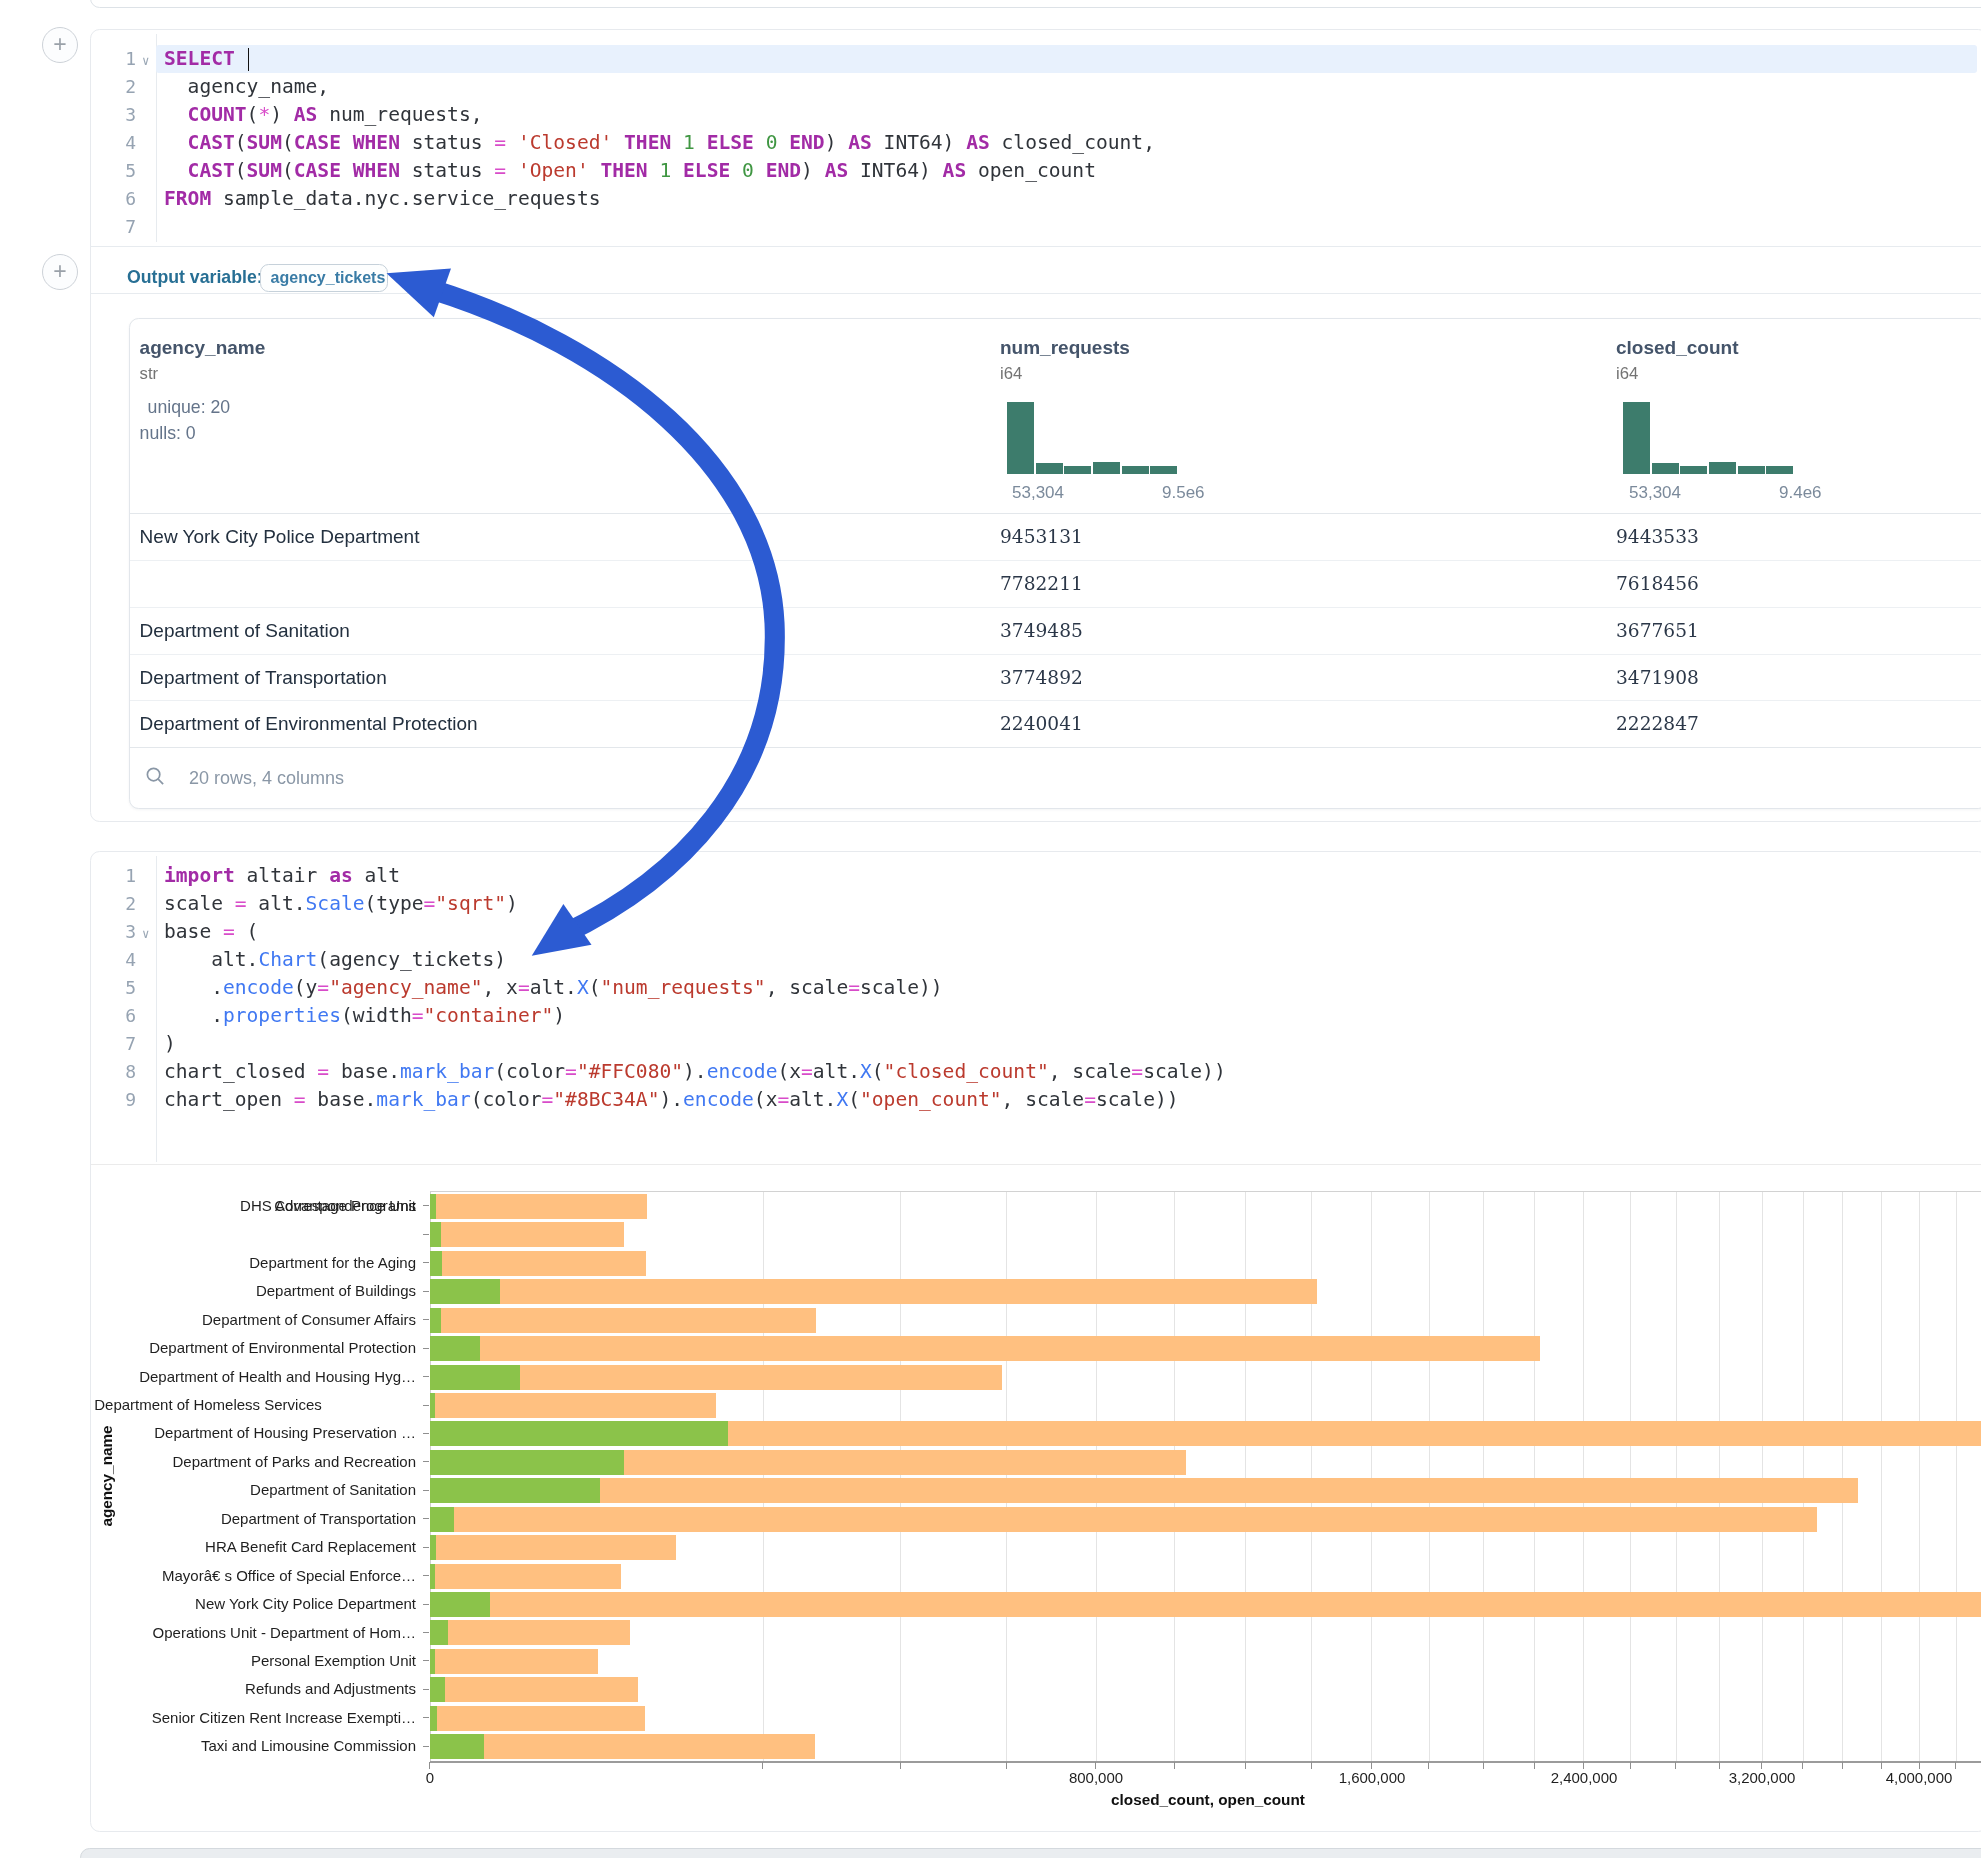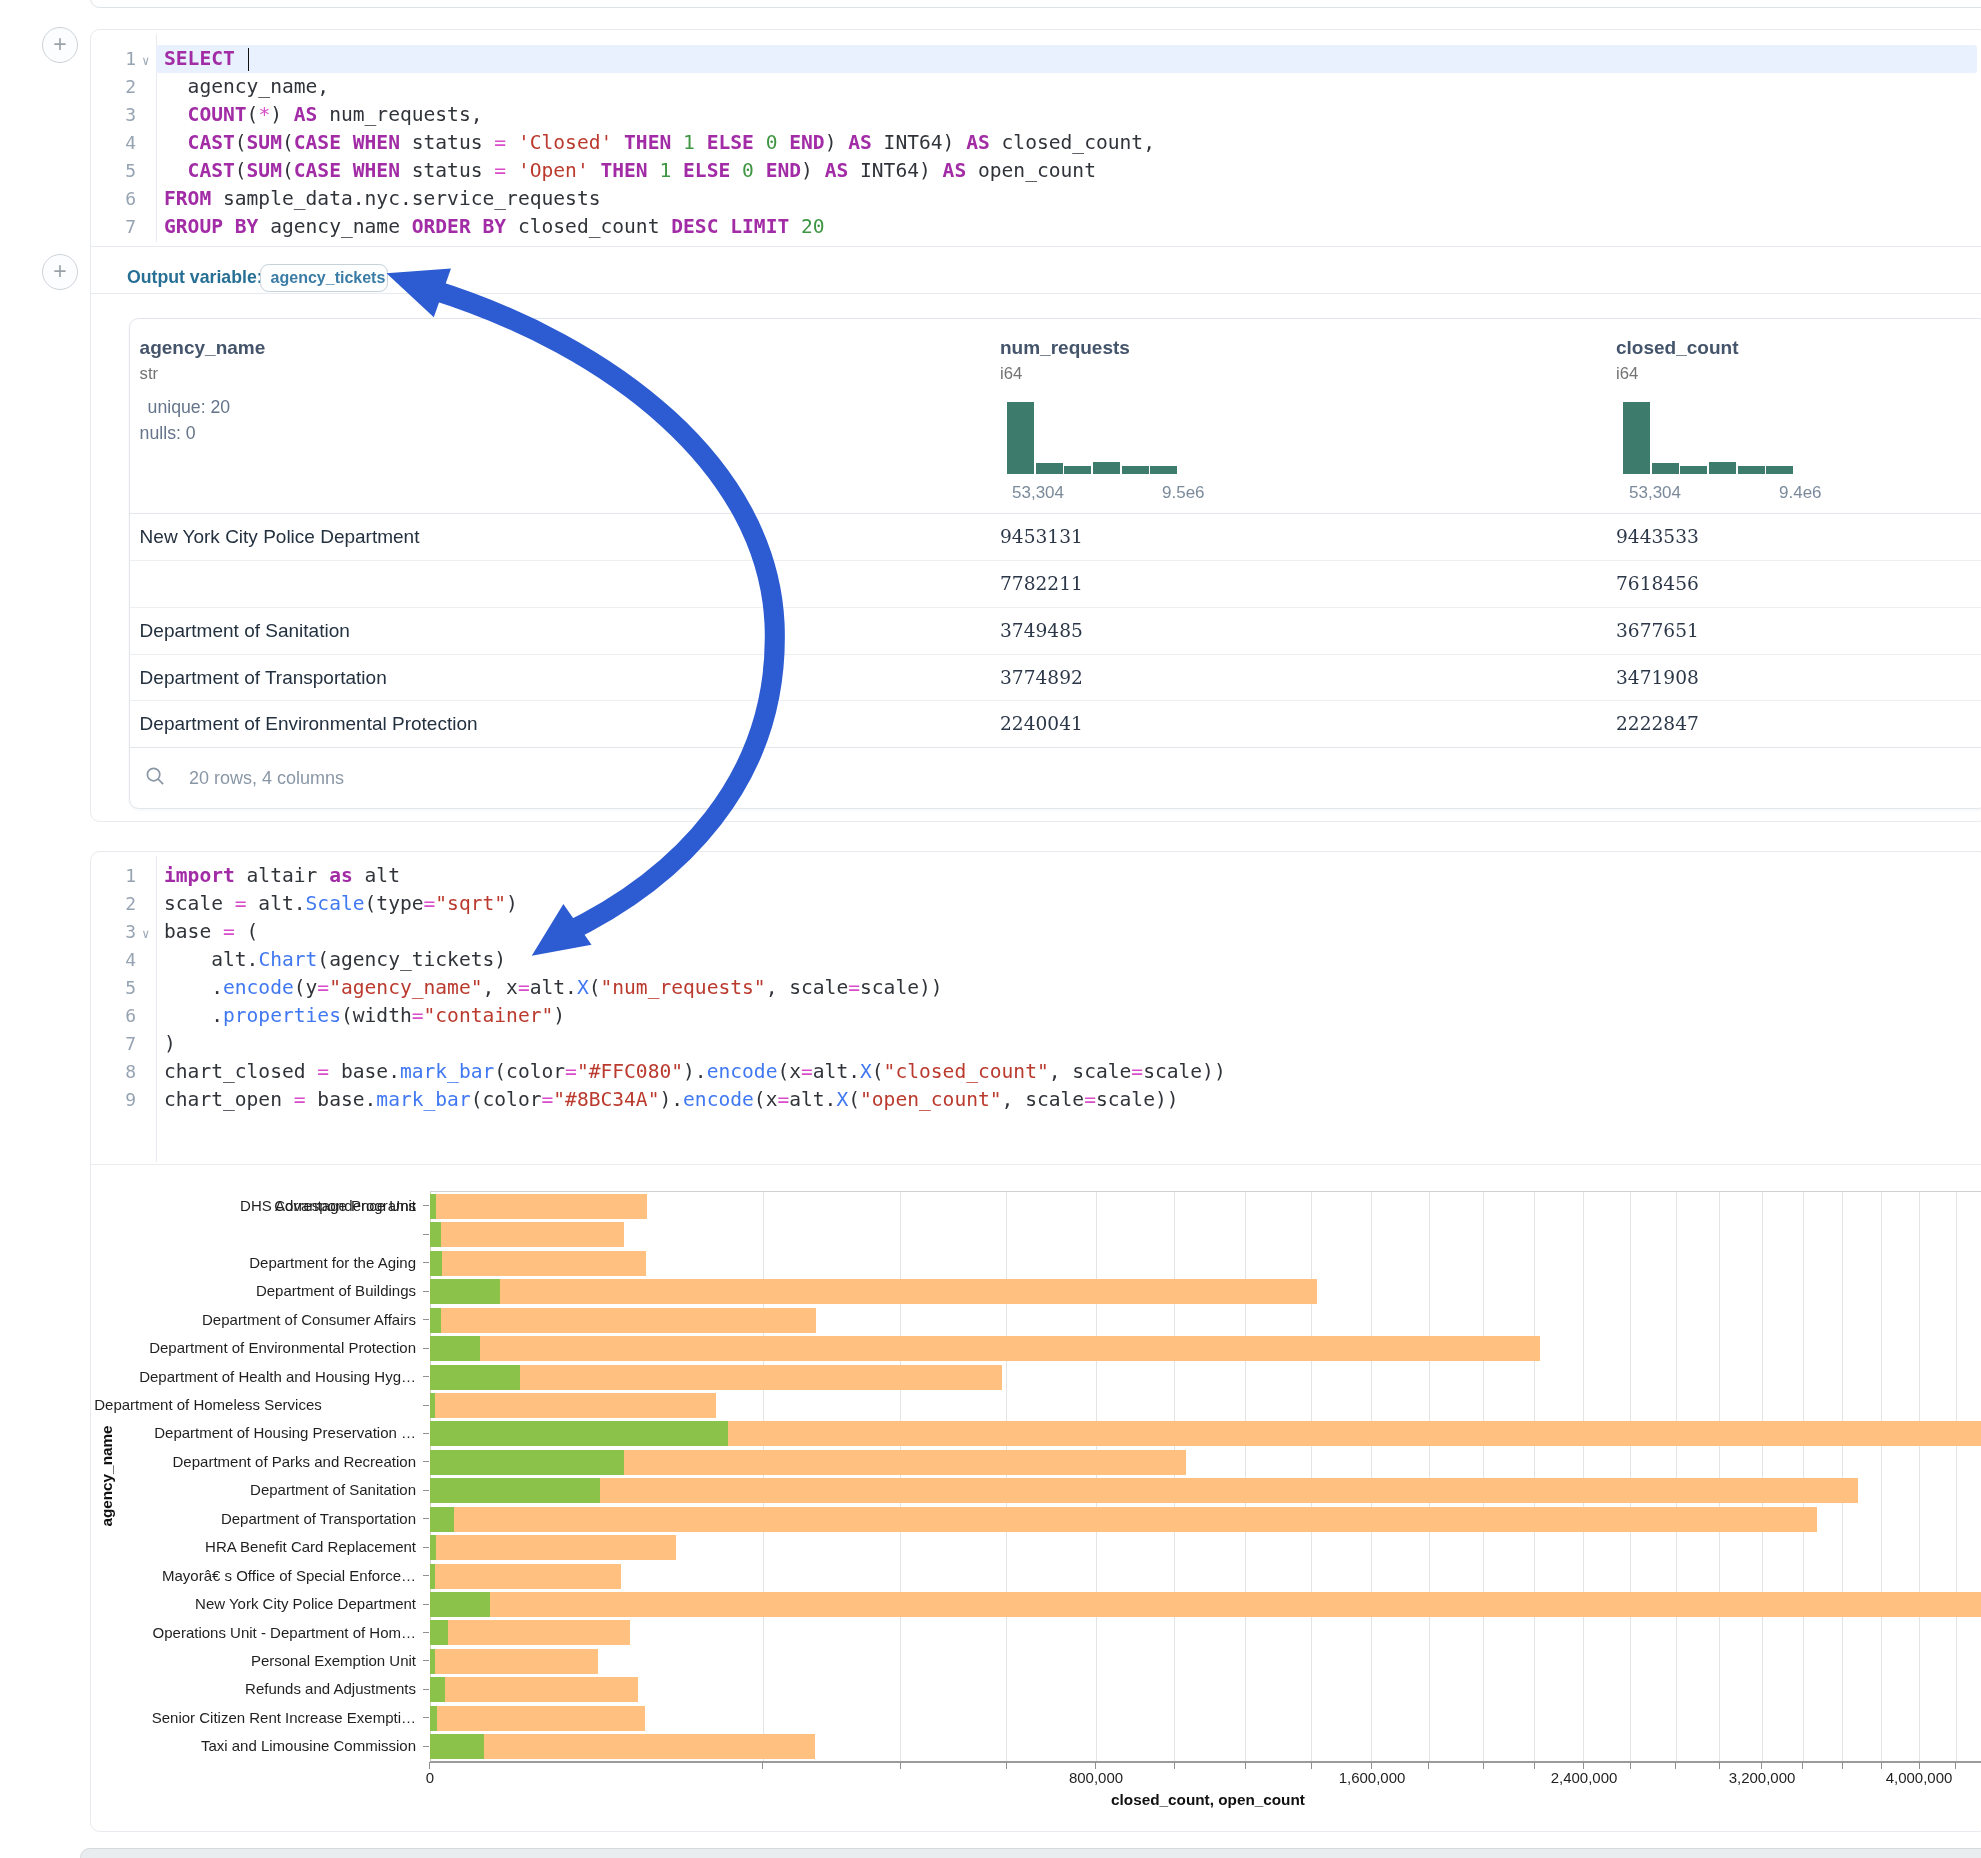--- a/index.html
+++ b/index.html
@@ -77,21 +77,21 @@
 
 <div class="cell-card" style="left:90px;top:29px;width:1896px;height:791px;"></div>
 <div class="gutter-sep" style="top:34px;height:208px;"></div>
 <div id="sql-code" class="code-block" style="top:45px;">
       <div class="code-line"><div class="line-hl"></div><span class="ln">1</span><span class="fold">∨</span><span class="src"><span class="tk-kw">SELECT</span><span class="tk-pln"> </span><span class="cursor"></span></span></div>
       <div class="code-line"><span class="ln">2</span><span class="src"><span class="tk-pln">  agency_name,</span></span></div>
       <div class="code-line"><span class="ln">3</span><span class="src"><span class="tk-pln">  </span><span class="tk-kw">COUNT</span><span class="tk-pln">(</span><span class="tk-op">*</span><span class="tk-pln">) </span><span class="tk-kw">AS</span><span class="tk-pln"> num_requests,</span></span></div>
       <div class="code-line"><span class="ln">4</span><span class="src"><span class="tk-pln">  </span><span class="tk-kw">CAST</span><span class="tk-pln">(</span><span class="tk-kw">SUM</span><span class="tk-pln">(</span><span class="tk-kw">CASE</span><span class="tk-pln"> </span><span class="tk-kw">WHEN</span><span class="tk-pln"> status </span><span class="tk-op">=</span><span class="tk-pln"> </span><span class="tk-str">'Closed'</span><span class="tk-pln"> </span><span class="tk-kw">THEN</span><span class="tk-pln"> </span><span class="tk-num">1</span><span class="tk-pln"> </span><span class="tk-kw">ELSE</span><span class="tk-pln"> </span><span class="tk-num">0</span><span class="tk-pln"> </span><span class="tk-kw">END</span><span class="tk-pln">) </span><span class="tk-kw">AS</span><span class="tk-pln"> INT64) </span><span class="tk-kw">AS</span><span class="tk-pln"> closed_count,</span></span></div>
       <div class="code-line"><span class="ln">5</span><span class="src"><span class="tk-pln">  </span><span class="tk-kw">CAST</span><span class="tk-pln">(</span><span class="tk-kw">SUM</span><span class="tk-pln">(</span><span class="tk-kw">CASE</span><span class="tk-pln"> </span><span class="tk-kw">WHEN</span><span class="tk-pln"> status </span><span class="tk-op">=</span><span class="tk-pln"> </span><span class="tk-str">'Open'</span><span class="tk-pln"> </span><span class="tk-kw">THEN</span><span class="tk-pln"> </span><span class="tk-num">1</span><span class="tk-pln"> </span><span class="tk-kw">ELSE</span><span class="tk-pln"> </span><span class="tk-num">0</span><span class="tk-pln"> </span><span class="tk-kw">END</span><span class="tk-pln">) </span><span class="tk-kw">AS</span><span class="tk-pln"> INT64) </span><span class="tk-kw">AS</span><span class="tk-pln"> open_count</span></span></div>
       <div class="code-line"><span class="ln">6</span><span class="src"><span class="tk-kw">FROM</span><span class="tk-pln"> sample_data.nyc.service_requests</span></span></div>
-      <div class="code-line"><span class="ln">7</span><span class="src"><span class="tk-kw">GROUP BY</span><span class="tk-pln"> agency_name </span><span class="tk-kw">ORDER BY</span><span class="tk-pln"> closed_count </span><span class="tk-kw">DESC</span><span class="tk-pln"> </span><span class="tk-kw">LIMIT</span><span class="tk-pln"> </span><span class="tk-num">20</span></span></div>
+      <div class="code-line"><span class="ln">7</span></div>
     </div>
 
 <div class="sep-line" style="top:246px;"></div>
 <div class="outvar-label" style="left:127px;top:267px;">Output variable:</div>
 <div class="outvar-badge" style="left:260px;top:264px;">agency_tickets</div>
 <div class="sep-line" style="top:293px;"></div>
 
 <div class="table-card">
 
   <div class="col-name" style="left:9.6px;top:336px;margin-top:-318px;">agency_name</div>

